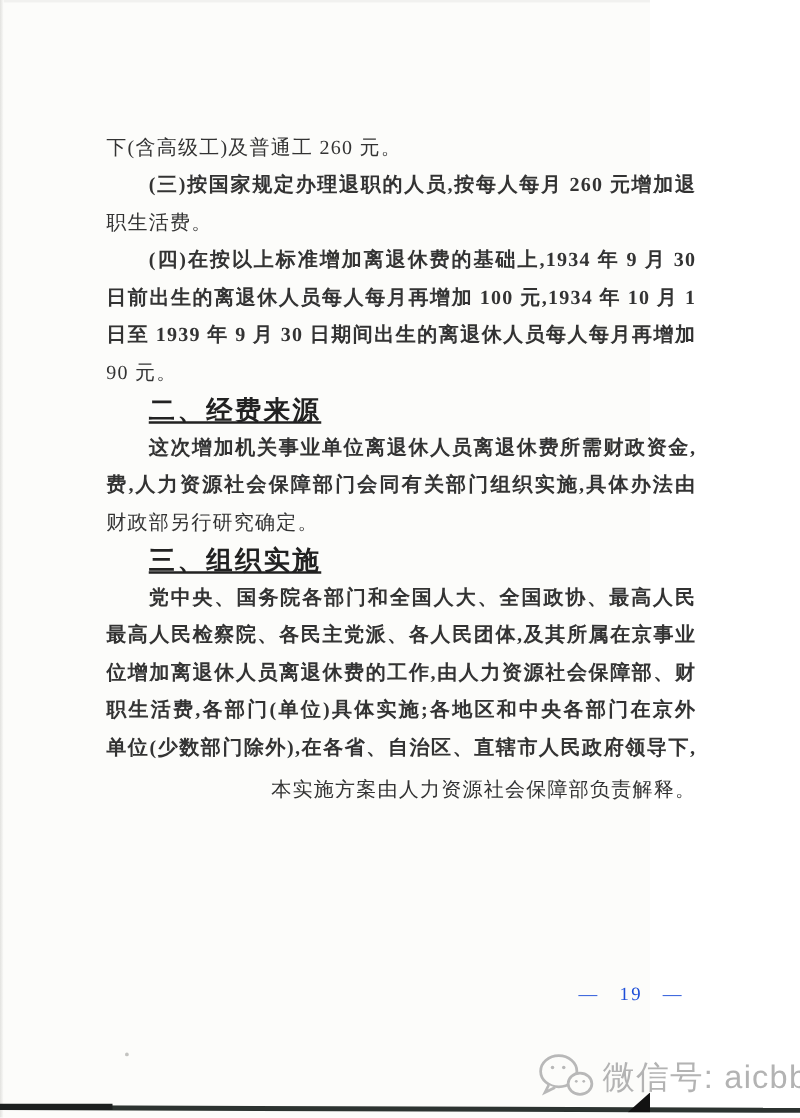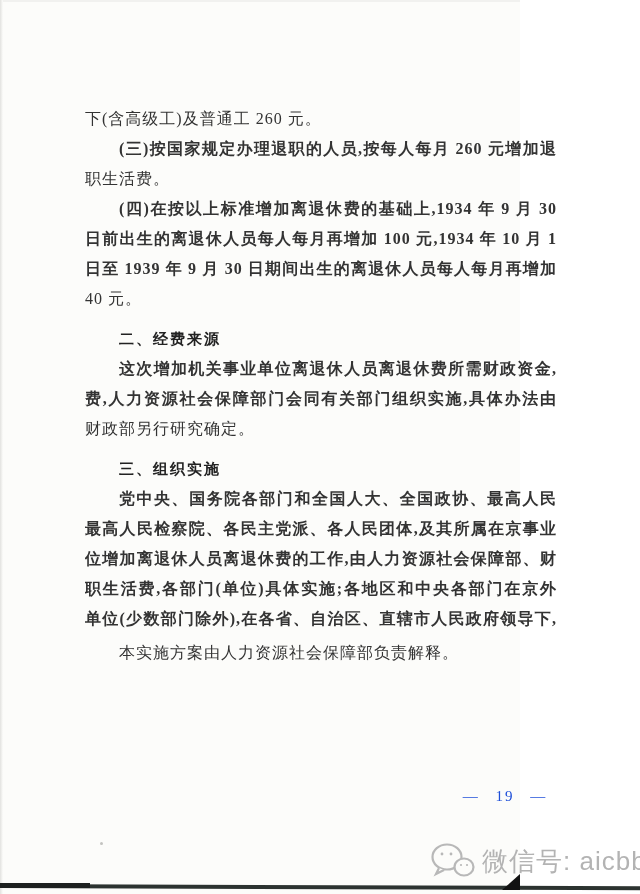--- a/index.html
+++ b/index.html
@@ -47,30 +47,31 @@
   }
   .just {
     text-align: justify;
     text-align-last: justify;
     font-weight: bold;
   }
   .ind {
     text-indent: 34px;
   }
   .heading {
-    margin-top: 10px;
     font-family: "Liberation Sans", "DejaVu Sans", sans-serif;
     font-weight: bold;
     color: #222222;
-    font-size: 15px;
+    font-size: 21px;
     letter-spacing: 2px;
     text-indent: 34px;
+    text-decoration: underline;
   }
   .last {
     margin-top: 4px;
+    text-align: right;
   }
   .pagenum {
     position: absolute;
     top: 788px;
     left: 420px;
     width: 170px;
     height: 22px;
     text-align: center;
     font-size: 15px;
     color: #1d4ed8;
@@ -137,21 +138,21 @@
   <div class="edge-top"></div>
   <div class="edge-left"></div>
 
   <div class="content">
     <div class="ln">下(含高级工)及普通工 260 元。</div>
     <div class="ln ind just">(三)按国家规定办理退职的人员,按每人每月 260 元增加退</div>
     <div class="ln">职生活费。</div>
     <div class="ln ind just">(四)在按以上标准增加离退休费的基础上,1934 年 9 月 30</div>
     <div class="ln just">日前出生的离退休人员每人每月再增加 100 元,1934 年 10 月 1</div>
     <div class="ln just">日至 1939 年 9 月 30 日期间出生的离退休人员每人每月再增加</div>
-    <div class="ln">40 元。</div>
+    <div class="ln">90 元。</div>
     <div class="ln heading">二、经费来源</div>
     <div class="ln ind just">这次增加机关事业单位离退休人员离退休费所需财政资金,</div>
     <div class="ln just">费,人力资源社会保障部门会同有关部门组织实施,具体办法由</div>
     <div class="ln">财政部另行研究确定。</div>
     <div class="ln heading">三、组织实施</div>
     <div class="ln ind just">党中央、国务院各部门和全国人大、全国政协、最高人民法院、</div>
     <div class="ln just">最高人民检察院、各民主党派、各人民团体,及其所属在京事业单</div>
     <div class="ln just">位增加离退休人员离退休费的工作,由人力资源社会保障部、财政</div>
     <div class="ln just">职生活费,各部门(单位)具体实施;各地区和中央各部门在京外</div>
     <div class="ln just">单位(少数部门除外),在各省、自治区、直辖市人民政府领导下,由</div>

